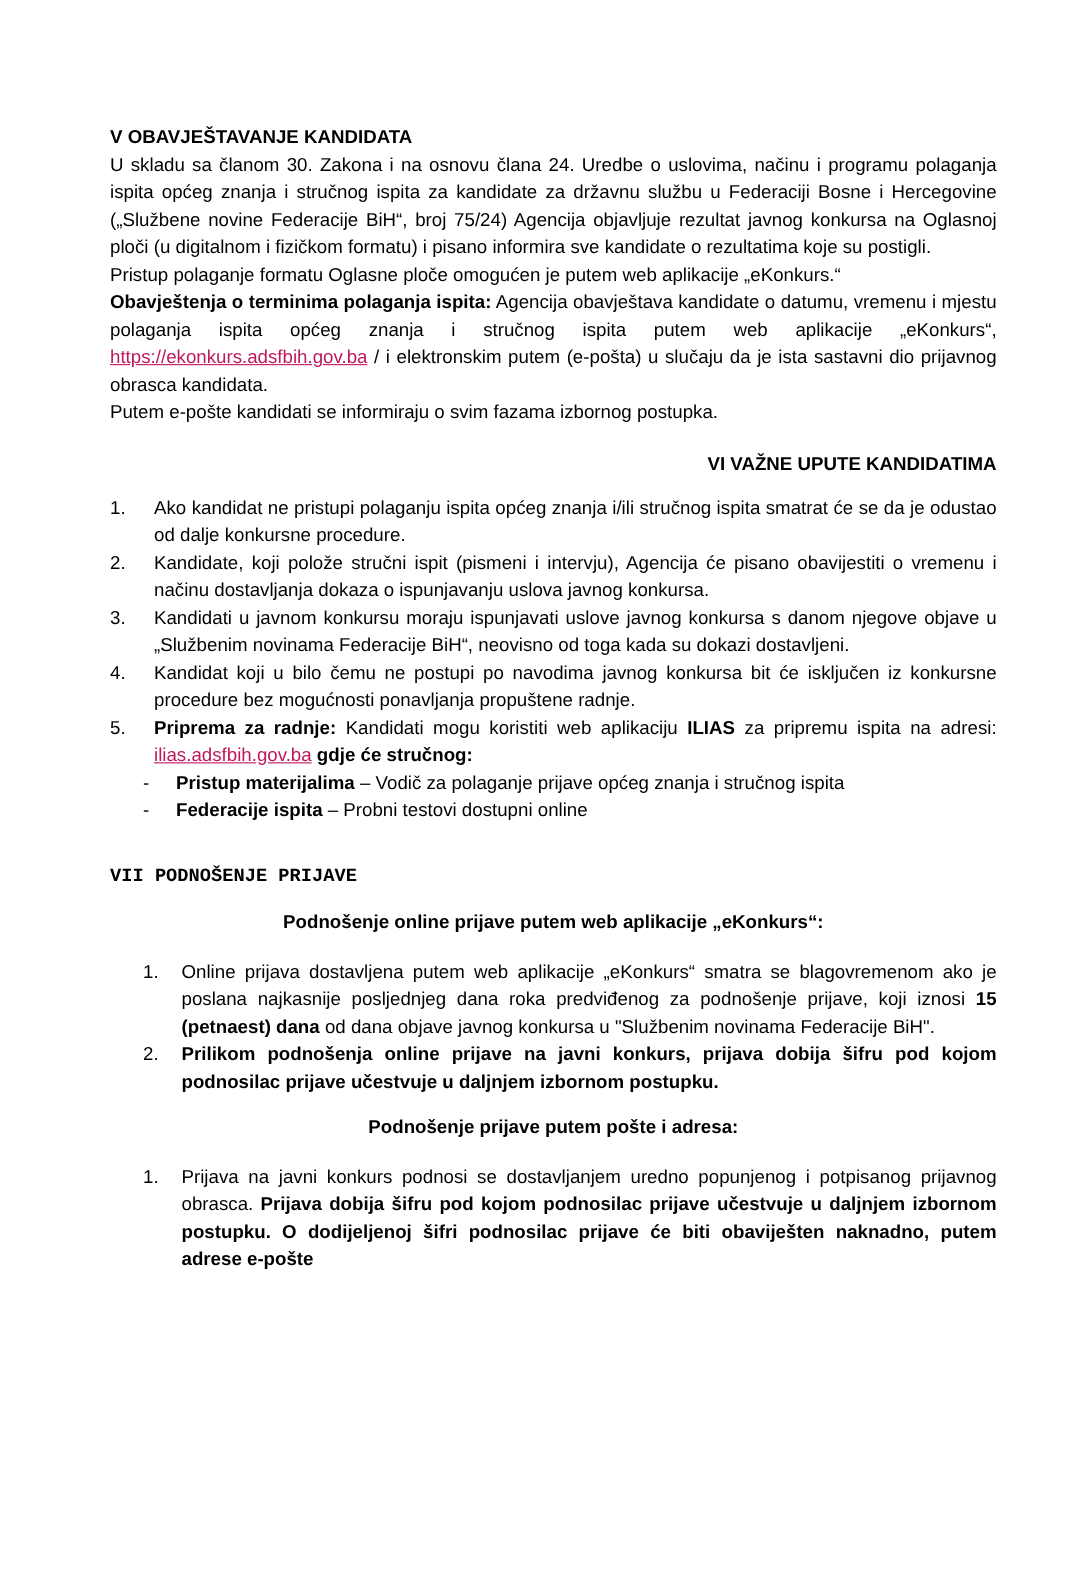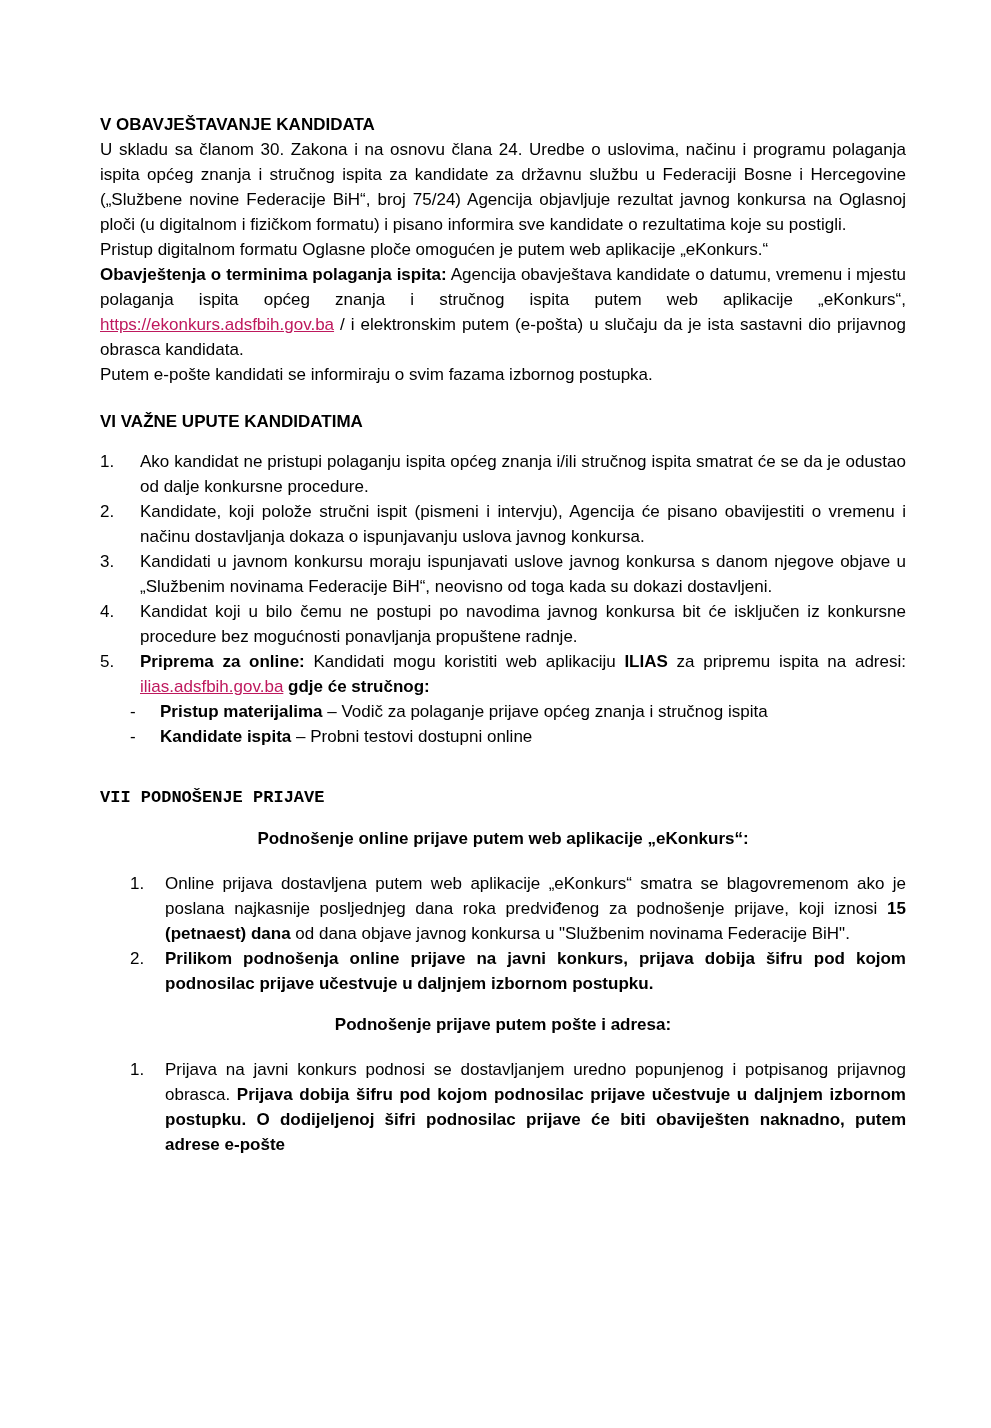--- a/index.html
+++ b/index.html
@@ -21,21 +21,21 @@
     padding: 112px 85px 0 100px;
     box-sizing: border-box;
     width: 991px;
   }
   .doc-heading {
     font-size: 17px;
     font-weight: bold;
     margin: 0;
     padding: 0;
   }
-  .mt-sec { margin-top: 22px; }
+  .mt-sec { margin-top: 22px; text-align: right; }
   .mt-sec-big { margin-top: 36px; font-family: Liberation Mono, monospace; }
   p.para {
     margin: 0 0 0 0;
     text-align: justify;
   }
   p.bold-head {
     margin: 16px 0 0 0;
     font-weight: bold;
     text-align: center;
   }
@@ -77,21 +77,21 @@
 </style>
 </head>
 <body>
 
 <div class="page">
 
   <div class="doc-heading">V OBAVJEŠTAVANJE KANDIDATA</div>
 
   <p class="para">U skladu sa članom 30. Zakona i na osnovu člana 24. Uredbe o uslovima, načinu i programu polaganja ispita općeg znanja i stručnog ispita za kandidate za državnu službu u Federaciji Bosne i Hercegovine („Službene novine Federacije BiH“, broj 75/24) Agencija objavljuje rezultat javnog konkursa na Oglasnoj ploči (u digitalnom i fizičkom formatu) i pisano informira sve kandidate o rezultatima koje su postigli.</p>
 
-  <p class="para">Pristup digitalnom formatu Oglasne ploče omogućen je putem web aplikacije „eKonkurs.“</p>
+  <p class="para">Pristup polaganje formatu Oglasne ploče omogućen je putem web aplikacije „eKonkurs.“</p>
 
   <p class="para"><strong>Obavještenja o terminima polaganja ispita:</strong><span> Agencija obavještava kandidate o datumu, vremenu i mjestu polaganja ispita općeg znanja i stručnog ispita putem web aplikacije „eKonkurs“, </span><a class="doc-link">https://ekonkurs.adsfbih.gov.ba</a><span> / i elektronskim putem (e-pošta) u slučaju da je ista sastavni dio prijavnog obrasca kandidata.</span></p>
 
   <p class="para">Putem e-pošte kandidati se informiraju o svim fazama izbornog postupka.</p>
 
   <div class="doc-heading mt-sec">VI VAŽNE UPUTE KANDIDATIMA</div>
 
   <div class="list">
     <div class="li">
       <span class="num">1.</span>
@@ -104,29 +104,29 @@
     <div class="li">
       <span class="num">3.</span>
       <span class="txt">Kandidati u javnom konkursu moraju ispunjavati uslove javnog konkursa s danom njegove objave u „Službenim novinama Federacije BiH“, neovisno od toga kada su dokazi dostavljeni.</span>
     </div>
     <div class="li">
       <span class="num">4.</span>
       <span class="txt">Kandidat koji u bilo čemu ne postupi po navodima javnog konkursa bit će isključen iz konkursne procedure bez mogućnosti ponavljanja propuštene radnje.</span>
     </div>
     <div class="li">
       <span class="num">5.</span>
-      <span class="txt"><strong>Priprema za online:</strong><span> Kandidati mogu koristiti web aplikaciju </span><strong>ILIAS</strong><span> za pripremu ispita na adresi: </span><a class="doc-link">ilias.adsfbih.gov.ba</a><strong> gdje će stručnog:</strong></span>
+      <span class="txt"><strong>Priprema za radnje:</strong><span> Kandidati mogu koristiti web aplikaciju </span><strong>ILIAS</strong><span> za pripremu ispita na adresi: </span><a class="doc-link">ilias.adsfbih.gov.ba</a><strong> gdje će stručnog:</strong></span>
     </div>
     <div class="li sub">
       <span class="num">-</span>
       <span class="txt"><strong>Pristup materijalima</strong><span> – Vodič za polaganje prijave općeg znanja i stručnog ispita</span></span>
     </div>
     <div class="li sub">
       <span class="num">-</span>
-      <span class="txt"><strong>Kandidate ispita</strong><span> – Probni testovi dostupni online</span></span>
+      <span class="txt"><strong>Federacije ispita</strong><span> – Probni testovi dostupni online</span></span>
     </div>
   </div>
 
   <div class="doc-heading mt-sec-big">VII PODNOŠENJE PRIJAVE</div>
 
   <p class="bold-head">Podnošenje online prijave putem web aplikacije „eKonkurs“:</p>
 
   <div class="list list-tight indented">
     <div class="li">
       <span class="num">1.</span>

